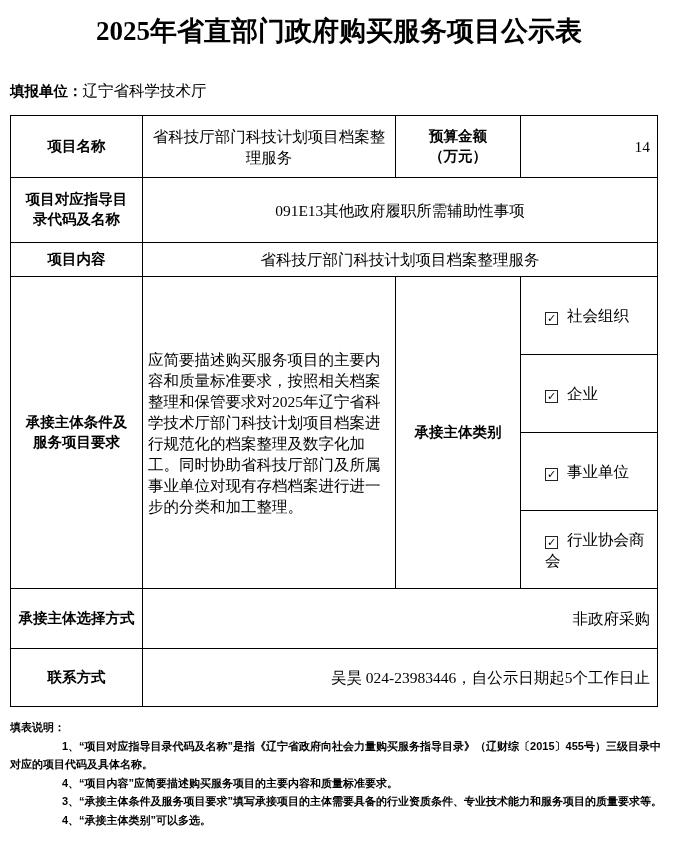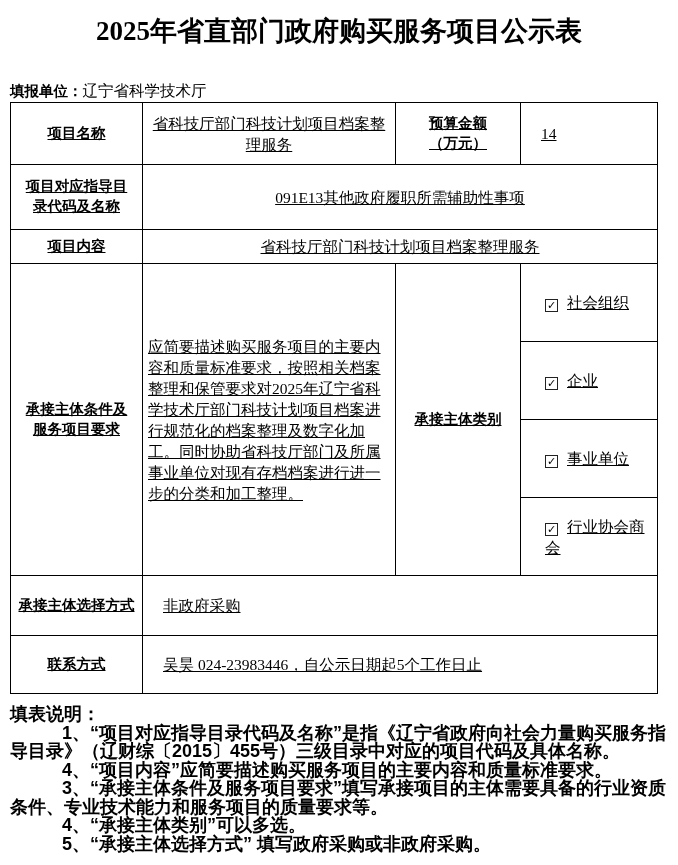--- a/index.html
+++ b/index.html
@@ -28,38 +28,38 @@
   .filing-line .flabel {
     font-family: "Liberation Sans", sans-serif;
     font-weight: bold;
     font-size: 14.5px;
   }
 
   table.form {
     border-collapse: collapse;
     table-layout: fixed;
     width: 647px;
-    text-decoration: underline;
+    margin-top: 13px;
   }
   td {
     border: 1.5px solid #000;
     vertical-align: middle;
     overflow: hidden;
   }
   td.label {
     font-family: "Liberation Sans", sans-serif;
     font-weight: bold;
     font-size: 14.5px;
     text-align: center;
     line-height: 1.35;
   }
   td.content { font-size: 15.5px; line-height: 21px; }
   .prewrap { white-space: pre-line; }
   .tleft  { text-align: center; padding: 3px 5px; }
-  .tcenter{ text-align: left; padding: 2px 20px; }
+  .tcenter{ text-align: right; padding: 2px 7px; }
   .req    { padding: 4px 5px; }
 
   tr.r1 { height: 62px; }
   tr.r2 { height: 65px; }
   tr.r3 { height: 34px; }
   tr.r4, tr.r5, tr.r6, tr.r7 { height: 78px; }
   tr.r8 { height: 60px; }
   tr.r9 { height: 58px; }
 
   td.option { padding-left: 24px; text-align: left; font-size: 15.5px; }
@@ -72,21 +72,21 @@
     font-size: 11px;
     font-family: "DejaVu Sans", sans-serif;
     vertical-align: -1px;
     margin-right: 9px;
   }
 
   .notes {
     margin-top: 11px;
     font-family: "Liberation Sans", sans-serif;
     font-weight: bold;
-    font-size: 18px;
+    font-size: 11px;
     line-height: 18.5px;
   }
   .notes p { margin: 0; }
   .notes p.item { text-indent: 52px; }
 </style>
 </head>
 <body>
 
 <div class="page">
 
@@ -160,16 +160,15 @@
     </tr>
   </tbody>
     </table>
 
   <div class="notes">
     <p>填表说明：</p>
     <p class="item">1、“项目对应指导目录代码及名称”是指《辽宁省政府向社会力量购买服务指导目录》（辽财综〔2015〕455号）三级目录中对应的项目代码及具体名称。</p>
     <p class="item">4、“项目内容”应简要描述购买服务项目的主要内容和质量标准要求。</p>
     <p class="item">3、“承接主体条件及服务项目要求”填写承接项目的主体需要具备的行业资质条件、专业技术能力和服务项目的质量要求等。</p>
     <p class="item">4、“承接主体类别”可以多选。</p>
-    <p class="item">5、“承接主体选择方式” 填写政府采购或非政府采购。</p>
   </div>
 
 </div>
 
 </body></html>

